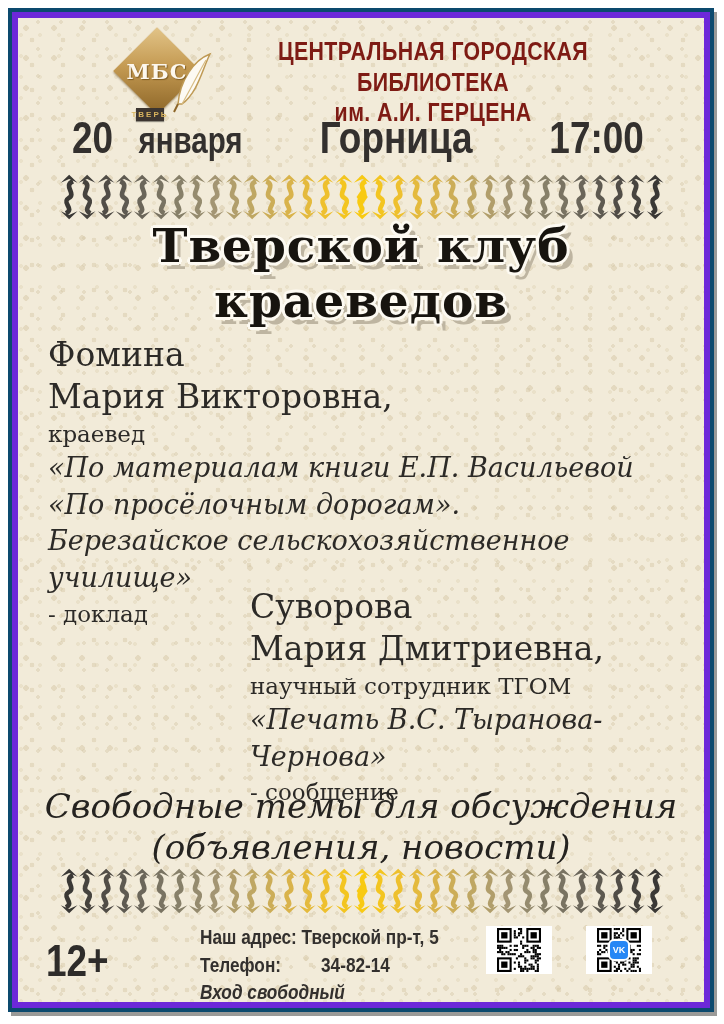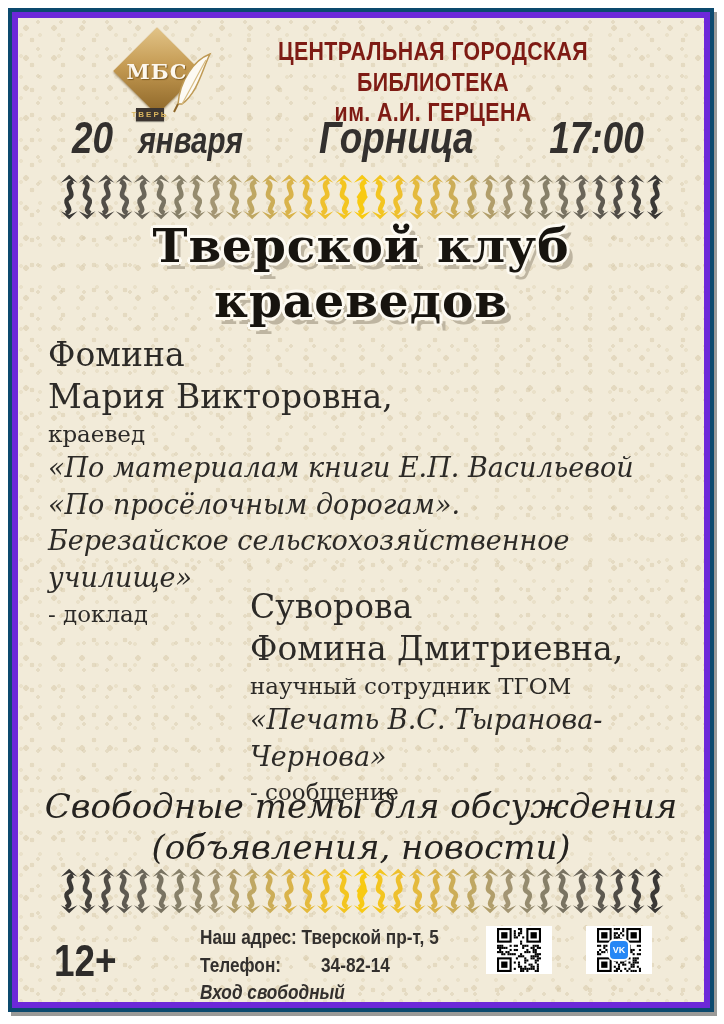--- a/index.html
+++ b/index.html
@@ -38,21 +38,21 @@
                  background:#3c3530; display:flex; align-items:center; justify-content:center;
                  color:#d9b45e; font-family:"Liberation Sans",sans-serif; font-weight:bold;
                  font-size:8px; letter-spacing:2px; box-shadow:0 1px 1px rgba(0,0,0,.4); }
 
   
   .header { left:170px; top:18px; width:490px; text-align:center; line-height:1.18; }
   .header .line { font-size:26px; letter-spacing:.5px; }
 
   
   .daterow { left:0; top:94px; width:100%; padding:0 50px 0 54px;
-             display:flex; justify-content:space-between; align-items:baseline;font-style:italic; }
+             display:flex; justify-content:space-between; align-items:baseline; }
   .daterow .big { font-size:45px; letter-spacing:0; }
   .daterow .month { font-size:36px; }
 
   
   .orn { left:42px; width:604px; height:46px; display:flex; justify-content:center; }
   .orn-1 { top:156px; }
   .orn-2 { top:850px; }
   .orn svg { width:18.3px; height:46px; display:block; }
 
   
@@ -70,21 +70,21 @@
   .sp-name { font-size:33px; line-height:1.27; }
   .sp-role { font-size:23px; line-height:1.4; }
   .sp-topic { font-size:27px; line-height:1.36; font-style:italic; }
   .sp-format { font-size:23px; line-height:1.5; }
 
   
   .free { left:0; top:768px; width:100%; text-align:center; font-style:italic;
           font-size:34px; line-height:1.22; color:#252320; }
 
   
-  .age { left:28px; top:916px; font-size:45px; color:#2e2c2a;margin-left:8px; }
+  .age { left:28px; top:916px; font-size:45px; color:#2e2c2a; }
   .contacts { left:182px; top:905px; width:290px; color:#33302e;
               font-family:"Liberation Sans",sans-serif; font-weight:bold;
               font-size:21px; line-height:1.32; }
   .contacts .row { white-space:nowrap; }
   .contacts .entry { font-style:italic; }
   .phone-val { display:inline-block; margin-left:22px; }
   .qr { top:908px; width:66px; height:48px; background:#fff; padding:2px; }
   .qr-1 { left:468px; }
   .qr-2 { left:568px; }
   .qr svg { width:100%; height:100%; display:block; }
@@ -375,21 +375,21 @@
       <div class="sp-name">Мария Викторовна,</div>
       <div class="sp-role">краевед</div>
       <div class="sp-topic">«По материалам книги Е.П. Васильевой</div>
       <div class="sp-topic">«По просёлочным дорогам».</div>
       <div class="sp-topic">Березайское сельскохозяйственное училище»</div>
       <div class="sp-format">- доклад</div>
     </div>
 
     <div class="abs speaker sp-2">
       <div class="sp-name">Суворова</div>
-      <div class="sp-name">Фомина Дмитриевна,</div>
+      <div class="sp-name">Мария Дмитриевна,</div>
       <div class="sp-role">научный сотрудник ТГОМ</div>
       <div class="sp-topic">«Печать В.С. Тыранова-Чернова»</div>
       <div class="sp-format">- сообщение</div>
     </div>
 
     <div class="abs free">
       <div>Свободные темы для обсуждения</div>
       <div>(объявления, новости)</div>
     </div>
 

